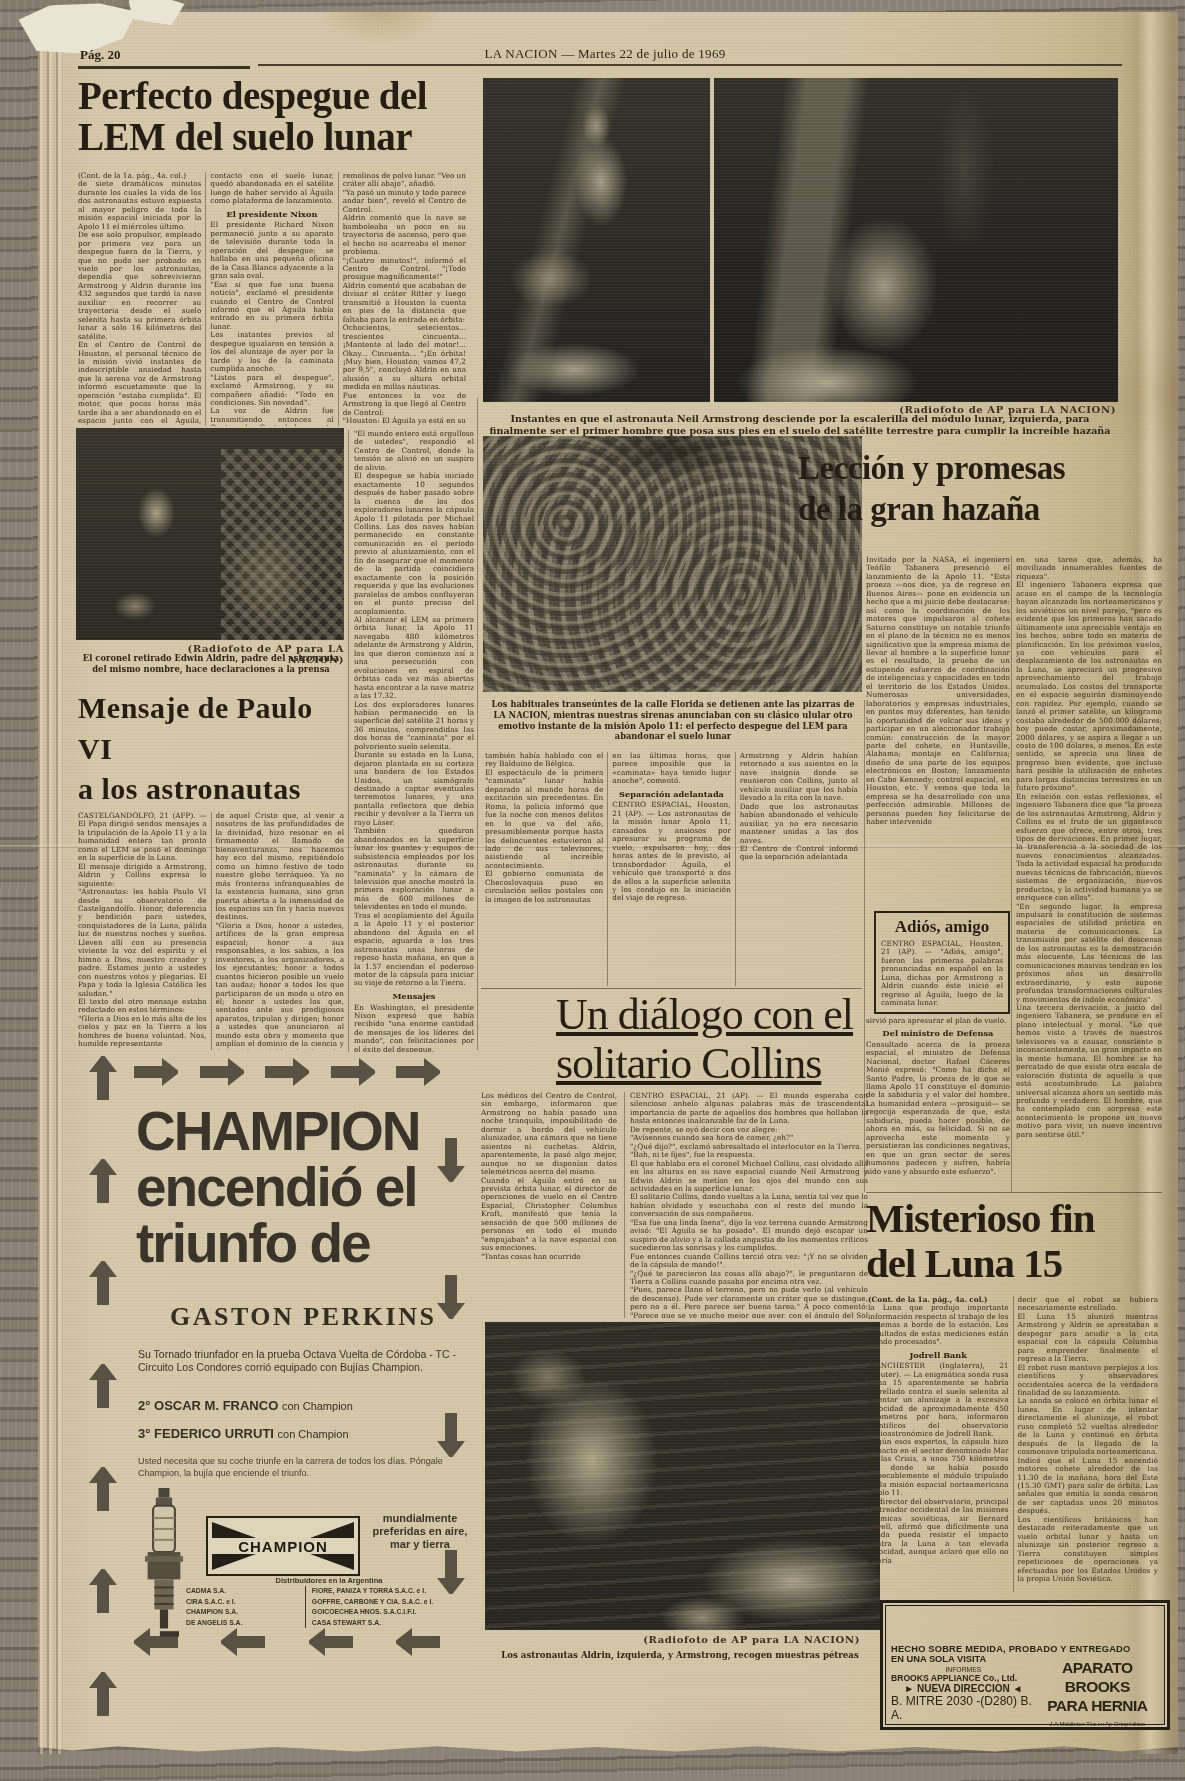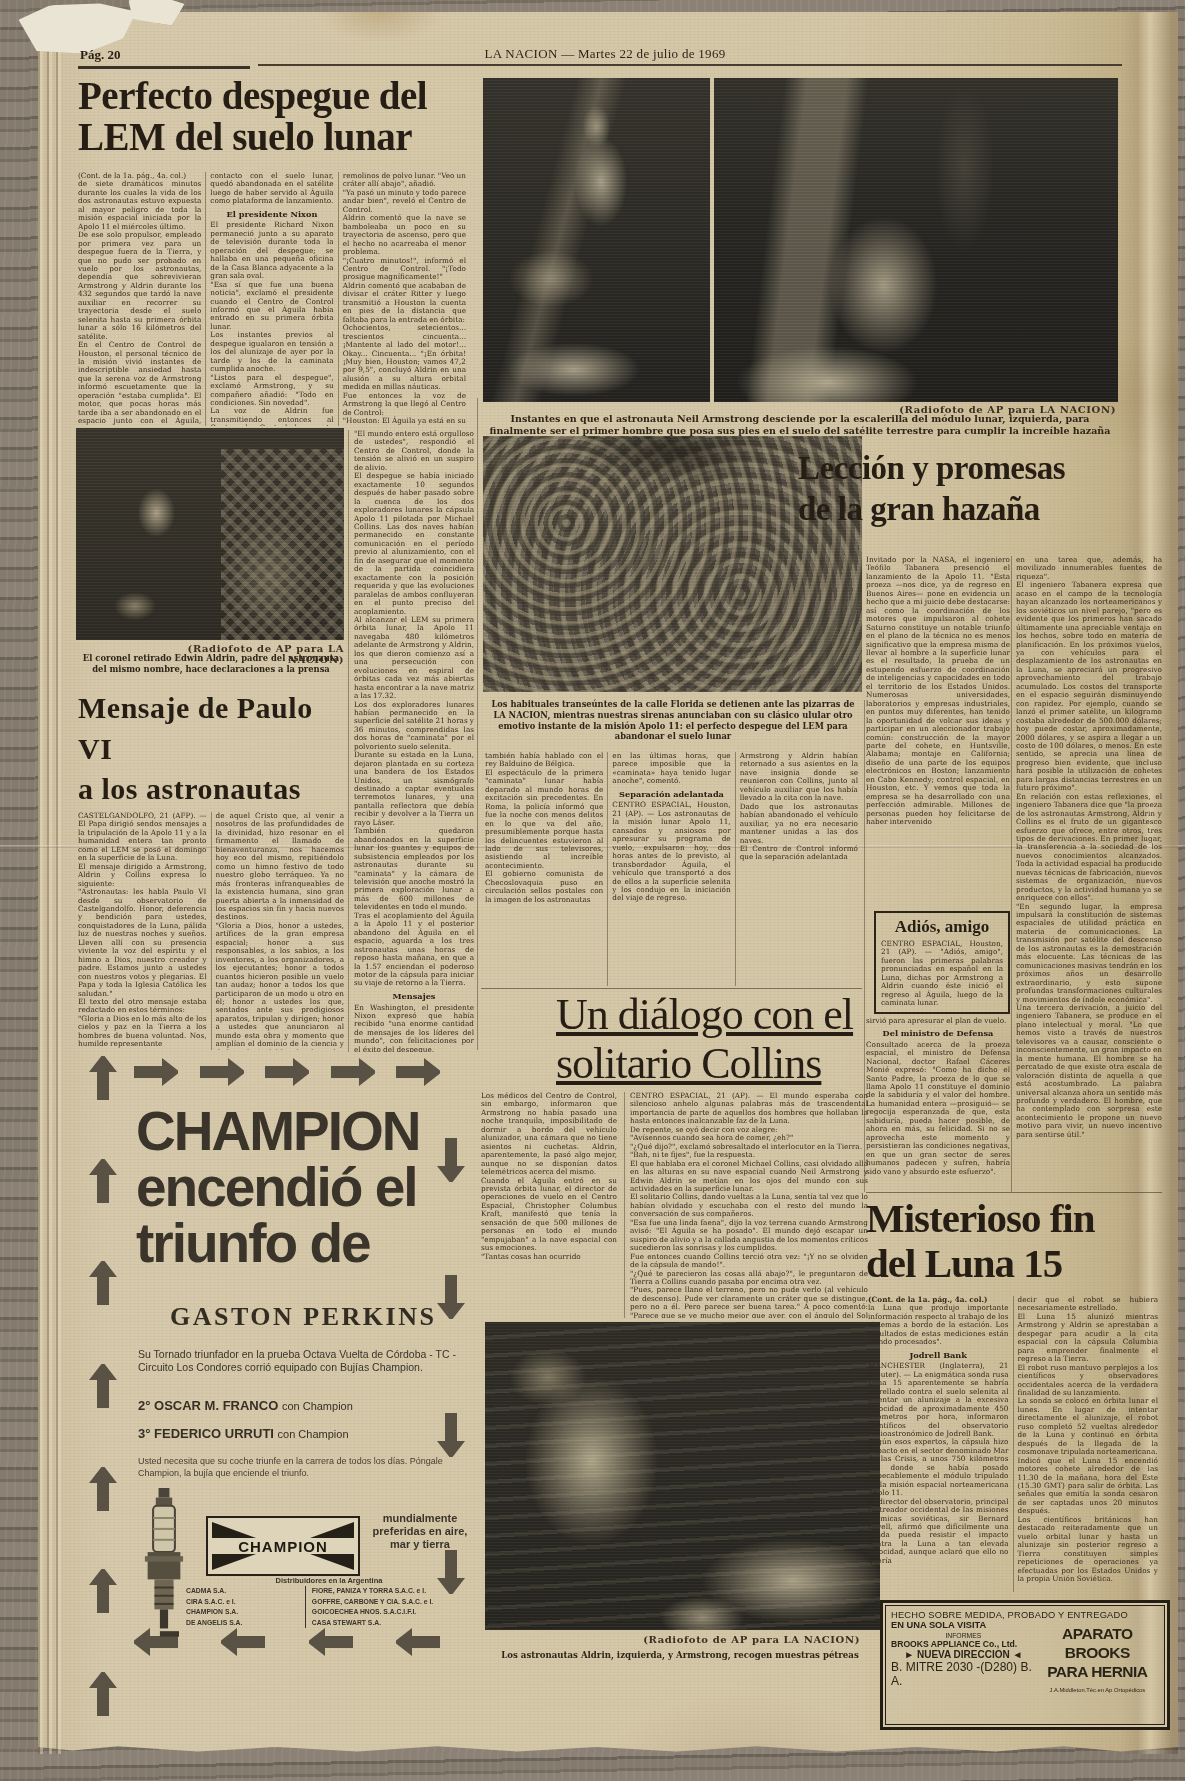--- a/index.html
+++ b/index.html
@@ -393,21 +393,21 @@
     </div>
     <div class="col body-text">decir que el robot se hubiera necesariamente estrellado.
 El Luna 15 alunizó mientras Armstrong y Aldrin se aprestaban a despegar para acudir a la cita espacial con la cápsula Columbia para emprender finalmente el regreso a la Tierra.
 El robot ruso mantuvo perplejos a los científicos y observadores occidentales acerca de la verdadera finalidad de su lanzamiento.
 La sonda se colocó en órbita lunar el lunes. En lugar de intentar directamente el alunizaje, el robot ruso completó 52 vueltas alrededor de la Luna y continuó en órbita después de la llegada de la cosmonave tripulada norteamericana.
 Indicó que el Luna 15 encendió motores cohete alrededor de las 11.30 de la mañana, hora del Este (15.30 GMT) para salir de órbita. Las señales que emitía la sonda cesaron de ser captadas unos 20 minutos después.
 Los científicos británicos han destacado reiteradamente que un vuelo orbital lunar y hasta un alunizaje sin posterior regreso a Tierra constituyen simples repeticiones de operaciones ya efectuadas por los Estados Unidos y la propia Unión Soviética.</div>
   </div>
 
   <div class="brooks" style="left:880px;top:1600px;width:268px;height:112px;">
-    <div style="font-weight:normal;font-size:9.3px;letter-spacing:.2px;">HECHO SOBRE MEDIDA, PROBADO Y ENTREGADO</div>
+    <div style="font-weight:bold;font-size:9.3px;letter-spacing:.2px;margin-top:34px;">HECHO SOBRE MEDIDA, PROBADO Y ENTREGADO</div>
     <div style="display:flex;">
       <div style="width:54%;">
         <div style="font-weight:bold;font-size:9.3px;">EN UNA SOLA VISITA</div>
         <div style="font-size:6.8px;text-align:center;margin-top:2px;">INFORMES</div>
         <div style="font-weight:bold;font-size:8.6px;">BROOKS APPLIANCE Co., Ltd.</div>
         <div style="font-weight:bold;font-size:10px;text-align:center;"><span>►</span> <span>NUEVA DIRECCION</span> <span>◄</span></div>
         <div style="font-weight:normal;font-size:12px;">B. MITRE 2030 -(D280) B. A.</div>
       </div>
       <div style="width:46%;text-align:center;">
         <div style="font-weight:bold;font-size:15.5px;line-height:1.25;margin-top:4px;letter-spacing:-.5px;">APARATO BROOKS</div>

